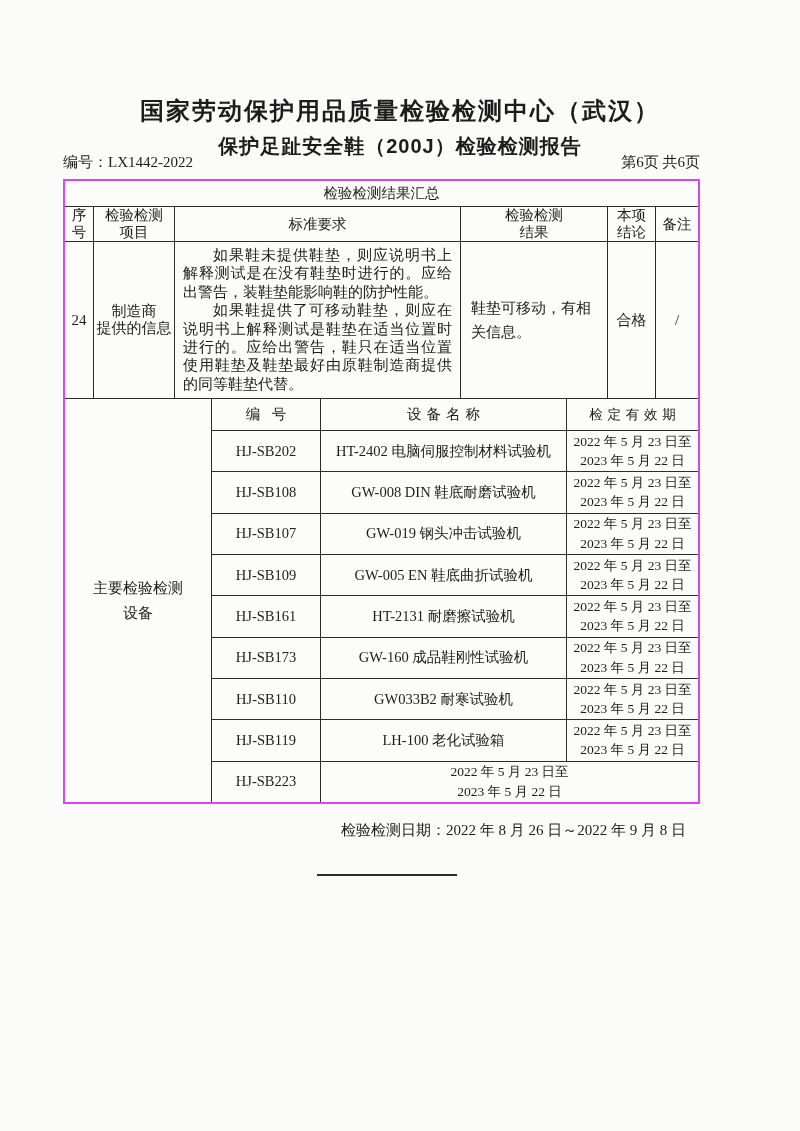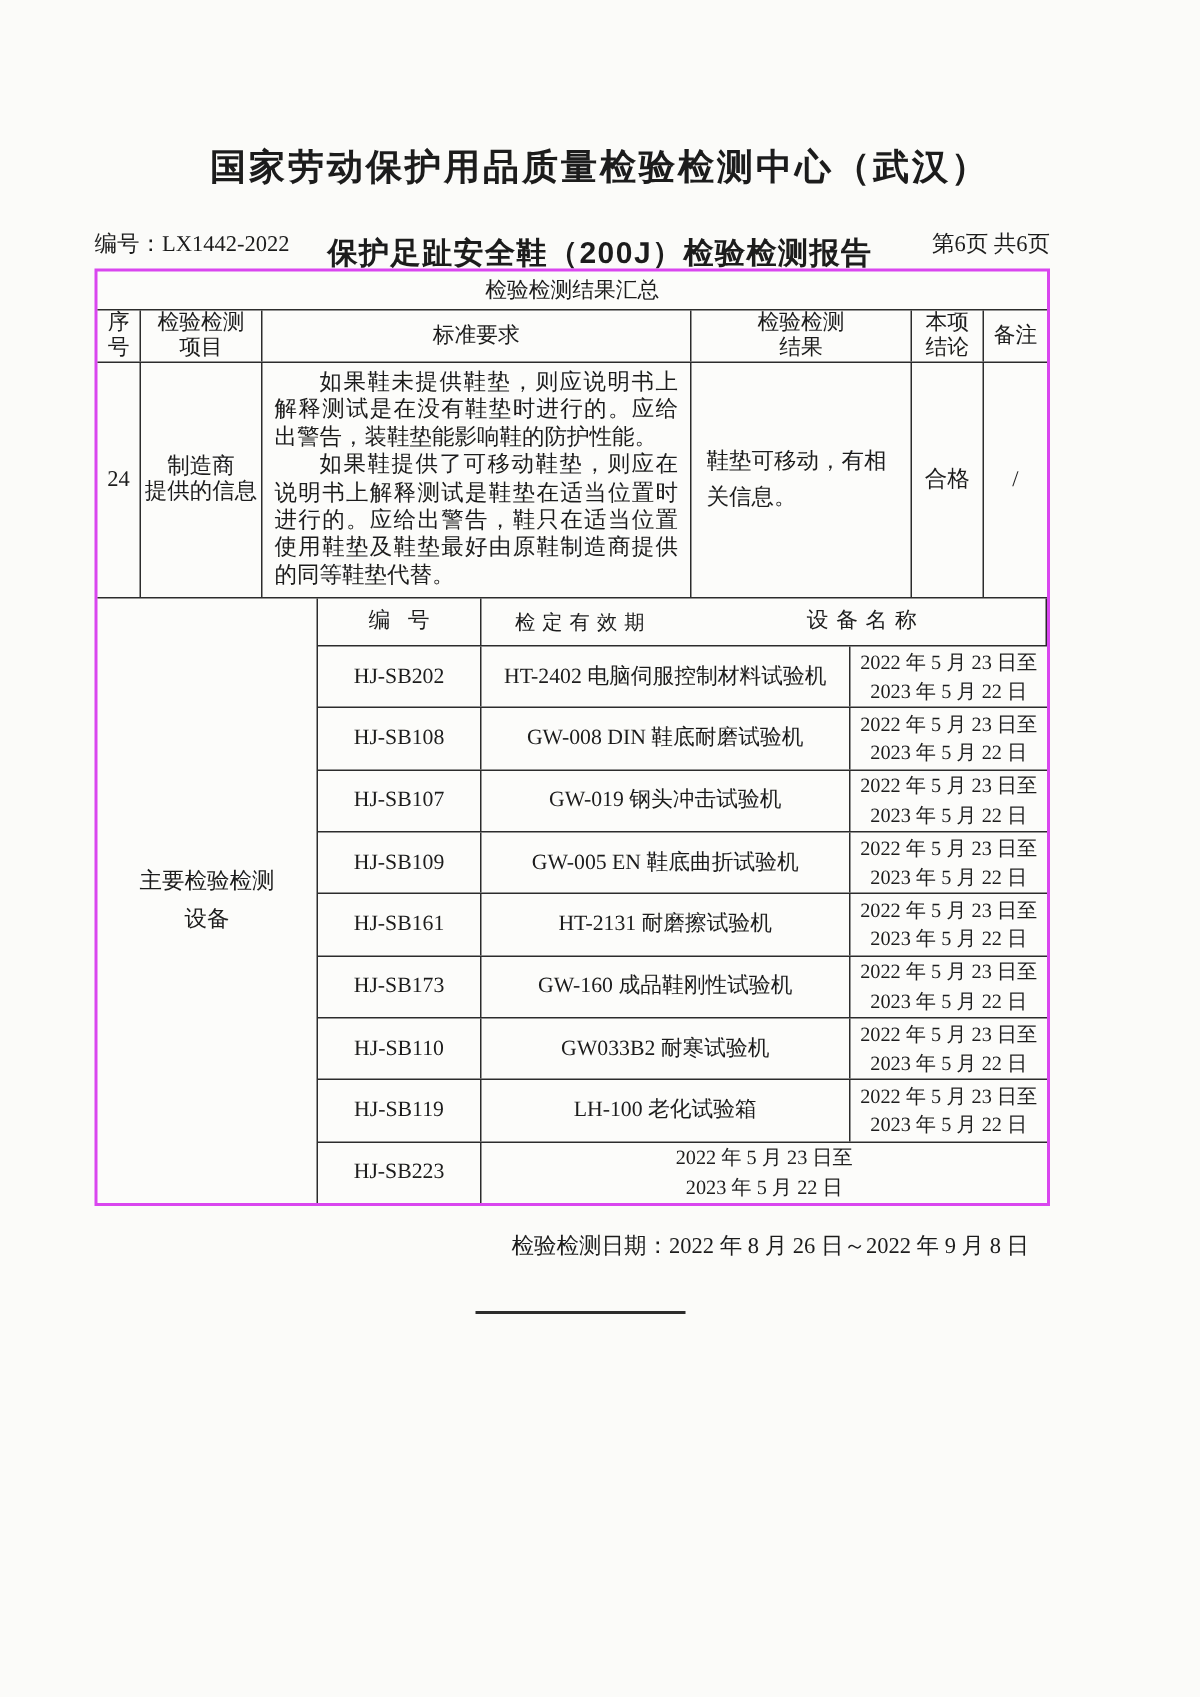--- a/index.html
+++ b/index.html
@@ -11,21 +11,21 @@
   }
   .pre { white-space:pre-line; }
   .title1 {
     position:absolute; top:95px; left:0; width:100%; text-align:center;
     font-family:"Liberation Sans","DejaVu Sans",sans-serif;
     font-weight:700; font-size:24px; letter-spacing:2px;
   }
   .title2 {
     position:absolute; top:133px; left:0; width:100%; text-align:center;
     font-family:"Liberation Sans","DejaVu Sans",sans-serif;
-    font-weight:700; font-size:20px; letter-spacing:1px;margin-top:22px;
+    font-weight:700; font-size:20px; letter-spacing:1px;
   }
   .meta {
     position:absolute; top:153px; left:63px; width:637px;
     display:flex; justify-content:space-between; font-size:15px;
   }
   .tbl {
     position:absolute; top:179px; left:63px; width:637px;
     border:2px solid #d946ef; background:#fcfcfa;
   }
   .br { border-right:1.5px solid #2c2c2c; }
@@ -99,22 +99,22 @@
       <div class="cell w-con br">合格</div>
       <div class="cell w-rem">/</div>
     </div>
 
     <div class="equip">
       <div class="side br pre">主要检验检测
 设备</div>
       <div class="sub">
         <div class="sub-head bb">
           <div class="cell ec-code br ls-wide">编号</div>
+          <div class="cell ec-name br ls-med">设备名称</div>
           <div class="cell ec-valid ls-med">检定有效期</div>
-          <div class="cell ec-name br ls-med">设备名称</div>
         </div>
         <div class="erow bb">
           <div class="cell ec-code br">HJ-SB202</div>
           <div class="cell ec-name br">HT-2402 电脑伺服控制材料试验机</div>
           <div class="cell ec-valid pre">2022 年 5 月 23 日至
 2023 年 5 月 22 日</div>
         </div>
         <div class="erow bb">
           <div class="cell ec-code br">HJ-SB108</div>
           <div class="cell ec-name br">GW-008 DIN 鞋底耐磨试验机</div>

